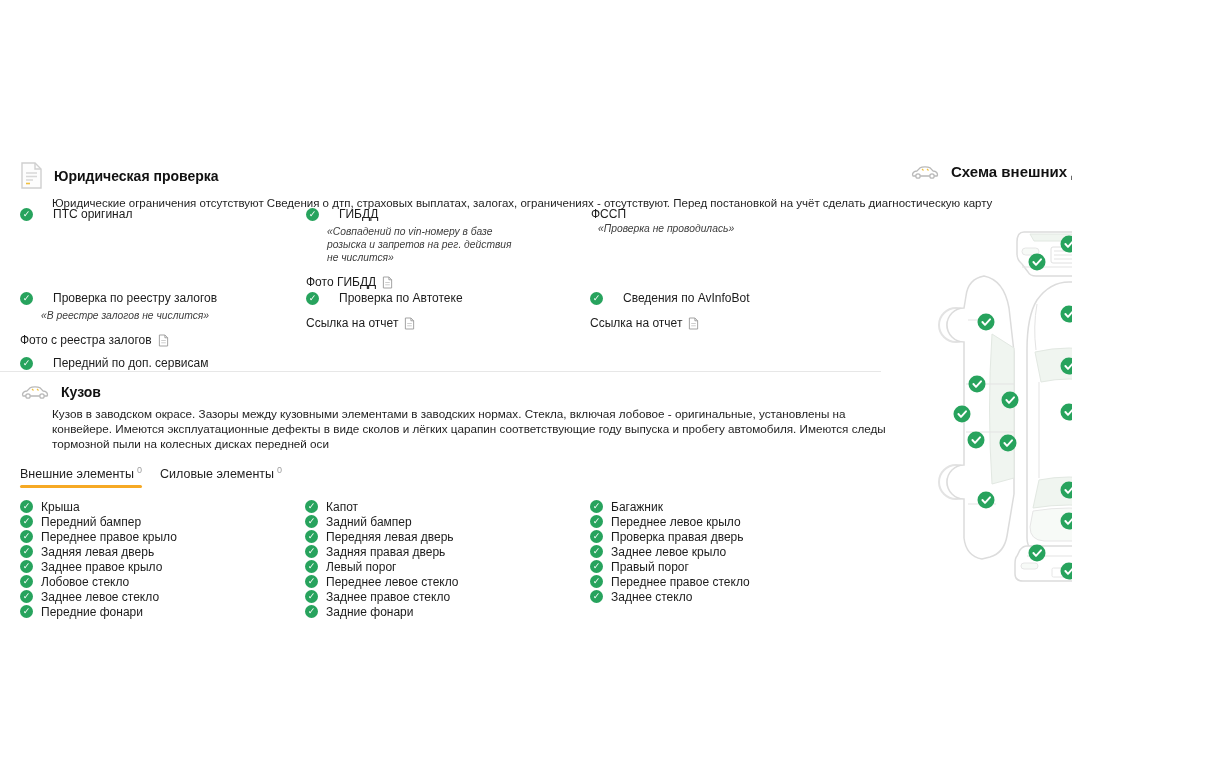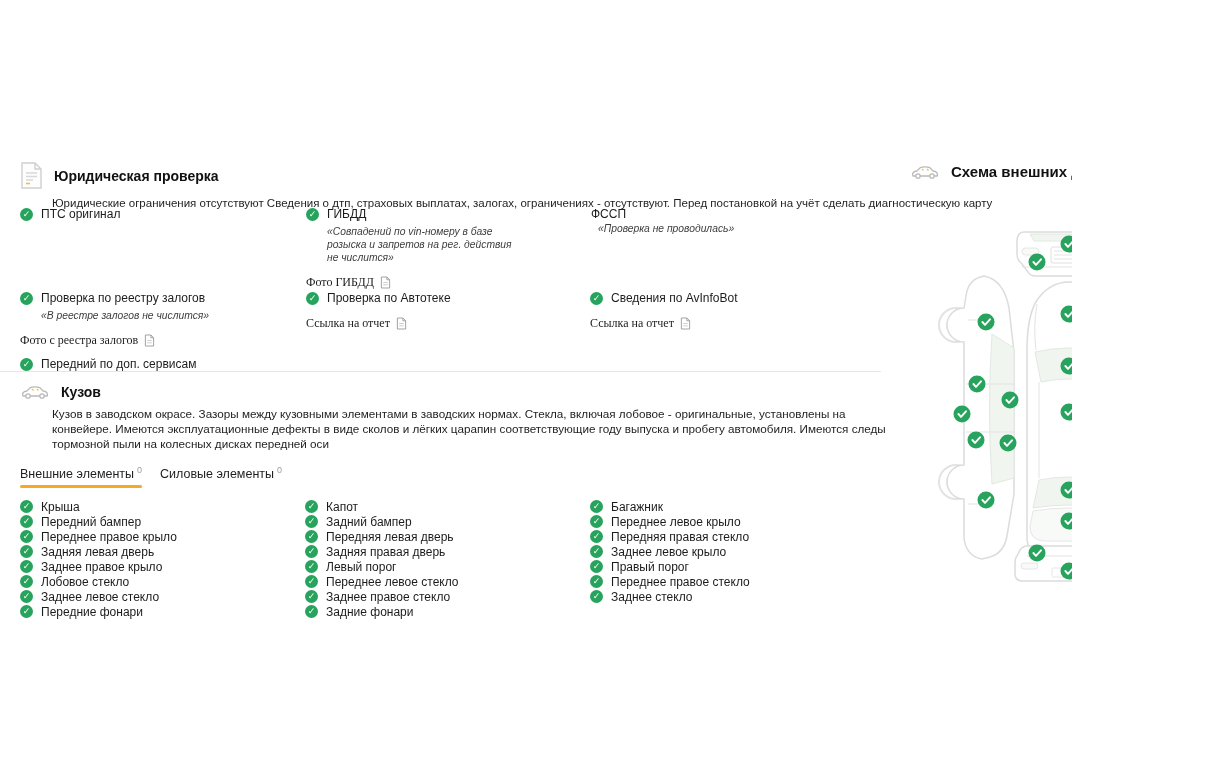--- a/index.html
+++ b/index.html
@@ -11,25 +11,25 @@
 
   
   .legal{position:absolute;left:20px;top:162px;width:880px;}
   .subtitle{margin:8px 0 0 32px;font-size:11.5px;color:#1e1e1e;white-space:nowrap;}
   .cell{position:absolute;width:282px;font-size:12px;}
   .cA{left:0;top:45px;} .cB{left:286px;top:45px;} .cC{left:570px;top:45px;}
   .cD{left:0;top:129px;} .cE{left:286px;top:129px;} .cF{left:570px;top:129px;}
   .crow{display:flex;align-items:center;gap:8px;margin:0 0 4px 0;}
   .chk{flex:0 0 13px;width:13px;height:13px;border-radius:50%;background:var(--green,#27a35d);
        color:#fff;font-size:9px;line-height:13px;text-align:center;font-weight:bold;}
-  .lbl{color:#1c1c1c;}
+  .lbl{color:#1c1c1c;margin-left:12px;}
   .quote{font-style:italic;font-size:10.3px;color:#3d3d3d;line-height:13px;margin:1px 0 0 21px;width:198px;}
   .quote.q-sm{margin-left:8px;width:220px;}
   .plain{margin-left:1px;color:#1c1c1c;}
-  .linkrow{display:flex;align-items:center;gap:6px;margin-top:11px;font-size:12px;color:#1c1c1c;cursor:pointer;width:max-content;font-family:Liberation Serif, serif;}
+  .linkrow{display:flex;align-items:center;gap:6px;margin-top:11px;font-size:12px;color:#1c1c1c;cursor:pointer;width:max-content;}
   .mt8{margin-top:9px;}
 
   .divider{position:absolute;left:0;top:371px;width:881px;height:1px;background:#e7e7e7;}
 
   
   .bodysec{position:absolute;left:20px;top:384px;width:885px;}
   .desc{margin:6px 0 0 32px;font-size:11.7px;line-height:15px;color:#1e1e1e;width:852px;}
   .tabs{display:flex;gap:18px;margin-top:14px;}
   .tab{font-size:12.5px;color:#1e1e1e;padding-bottom:7px;cursor:pointer;position:relative;}
   .tab.active:after{content:"";position:absolute;left:0;right:0;bottom:0;height:3px;background:var(--orange,#f6a924);border-radius:2px;}
@@ -239,21 +239,21 @@
           <div class="chk-item">
             <span class="chk">✓</span>
             <span>Багажник</span>
           </div>
           <div class="chk-item">
             <span class="chk">✓</span>
             <span>Переднее левое крыло</span>
           </div>
           <div class="chk-item">
             <span class="chk">✓</span>
-            <span>Передняя правая стекло</span>
+            <span>Проверка правая дверь</span>
           </div>
           <div class="chk-item">
             <span class="chk">✓</span>
             <span>Заднее левое крыло</span>
           </div>
           <div class="chk-item">
             <span class="chk">✓</span>
             <span>Правый порог</span>
           </div>
           <div class="chk-item">

